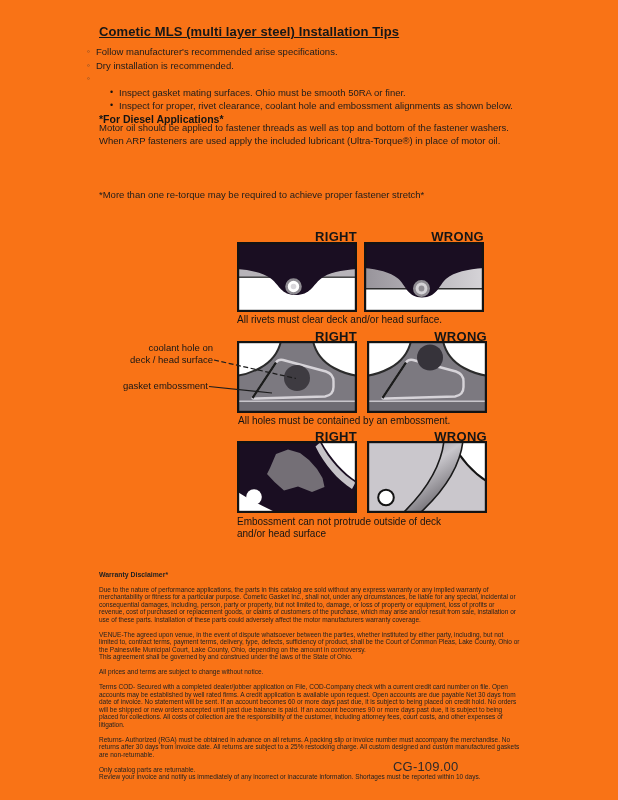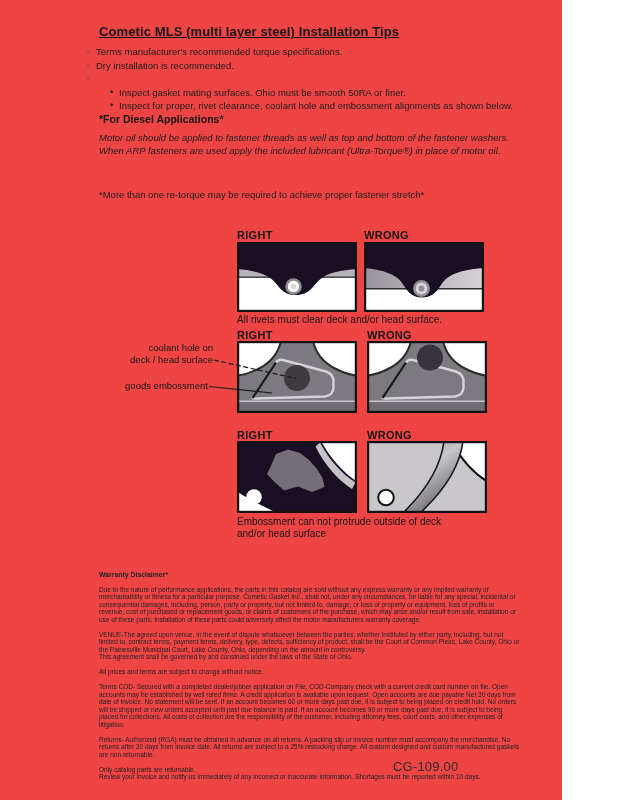--- a/index.html
+++ b/index.html
@@ -1,35 +1,35 @@
 <!DOCTYPE html>
 <html><head>
 <meta charset="utf-8">
 <style>
   html,body{margin:0;padding:0;background:#ffffff;}
   .page{
-    position:relative;width:562px;height:800px;background:#ef4444;
+    position:relative;width:618px;height:800px;background:#f97316;
     font-family:"Liberation Sans", sans-serif;color:#1f1f1f;overflow:hidden;
   }
   .abs{position:absolute;}
   .doc-title{
     left:99px;top:24px;font-size:13px;font-weight:bold;color:#161616;
     text-decoration:underline;letter-spacing:.1px;white-space:nowrap;
   }
   .tips{left:87px;top:45px;font-size:9.5px;line-height:13.5px;color:#1c1c1c;width:440px;}
   .tip-row{display:flex;}
   .tip-marker{width:9px;flex:0 0 9px;font-size:8px;line-height:13.5px;color:#3a3a3a;}
   .sub{margin-left:23px;}
   .sub .tip-marker{font-size:9px;color:#111;}
   .diesel-heading{left:99px;top:113px;font-size:10.5px;font-weight:bold;color:#141414;white-space:nowrap;}
   .body-para{left:99px;width:428px;font-size:9.5px;line-height:13.3px;color:#1c1c1c;}
-  .p1{top:131px;font-style:italic;}
+  .p1{top:121px;}
   .p2{top:164px;}
   .note{top:188px;white-space:nowrap;}
-  .rw-label{font-size:11px;font-weight:bold;color:#161616;text-align:left;width:120px;letter-spacing:.3px;}
+  .rw-label{font-size:13px;font-weight:bold;color:#161616;text-align:right;width:120px;letter-spacing:.3px;}
   .panel{width:120px;height:72px;display:block;}
   .panel70{width:120px;height:70px;display:block;}
   .fig-caption{font-size:10px;color:#141414;line-height:12px;}
   .callout{font-size:9.5px;line-height:11.5px;color:#161616;text-align:right;}
   .warranty{left:99px;top:571px;width:421px;font-size:6.5px;line-height:7.5px;color:#222;}
   .warranty h4{margin:0 0 7px 0;font-size:6.9px;}
   .warranty p{margin:0 0 7.5px 0;}
   .warranty p.tight{margin-bottom:0;}
   .doc-number{left:393px;top:759px;font-size:13px;color:#2e2a2a;letter-spacing:.2px;}
   svg{display:block;}
@@ -37,21 +37,21 @@
 </head>
 <body>
 
 <div class="page">
 
   <div class="abs doc-title">Cometic MLS (multi layer steel) Installation Tips</div>
 
   <div class="abs tips">
     <div class="tip-row">
       <span class="tip-marker">◦</span>
-      <span>Terms manufacturer's recommended torque specifications.</span>
+      <span>Follow manufacturer's recommended arise specifications.</span>
     </div>
     <div class="tip-row">
       <span class="tip-marker">◦</span>
       <span>Dry installation is recommended.</span>
     </div>
     <div class="tip-row">
       <span class="tip-marker">◦</span>
     </div>
     <div class="sub">
       <div class="tip-row">
@@ -100,21 +100,21 @@
 
   <div class="abs fig-caption" style="left:237px;top:314px;">All rivets must clear deck and/or head surface.</div>
 
   <div class="abs rw-label" style="left:237px;top:329px;">RIGHT</div>
   <div class="abs rw-label" style="left:367px;top:329px;">WRONG</div>
 
   <div class="abs callout" style="left:110px;top:342px;width:103px;">
     <span>coolant hole on</span><br>
     <span>deck / head surface</span>
   </div>
-  <div class="abs callout" style="left:110px;top:380px;width:98px;">goods embossment</div>
+  <div class="abs callout" style="left:110px;top:380px;width:98px;">gasket embossment</div>
 
   <svg class="abs panel" style="left:237px;top:341px;" viewBox="0 0 120 72">
     <rect width="120" height="72" fill="#ffffff"></rect>
     <path d="M44,0 H76 C78.5,11 86,21 97,27 C104.5,31 113,33.8 120,34.8 V72 H0 V34.8 C7,33.8 15.5,31 23,27 C34,21 41.5,11 44,0 Z" fill="#7c7980"></path>
     <path d="M76,0 C78.5,11 86,21 97,27 C104.5,31 113,33.8 120,34.8" stroke="#2b2b2b" stroke-width="2" fill="none"></path>
     <path d="M44,0 C41.5,11 34,21 23,27 C15.5,31 7,33.8 0,34.8" stroke="#2b2b2b" stroke-width="2" fill="none"></path>
     <rect y="59.5" width="120" height="1.6" fill="#c9c6cb"></rect>
     <rect y="61.1" width="120" height="10.9" fill="#6f6c73"></rect>
     <path d="M15.5,57 L39,21.5 Q41.5,18 46,19 L89,30.5 Q96.5,33 96.5,40.5 L96.5,46 Q96.5,54 88,55.5 L20,57.5 Q15.5,57.8 15.5,57 Z" fill="none" stroke="#d6d3d8" stroke-width="2.4"></path>
     <path d="M15.5,57 L39,21.5" stroke="#1c1c1c" stroke-width="2.4" fill="none"></path>
@@ -133,20 +133,21 @@
     <path d="M15.5,57 L39,21.5" stroke="#1c1c1c" stroke-width="2.4" fill="none"></path>
     <circle cx="63" cy="16.5" r="13" fill="#36333a"></circle>
     <rect x="1.1" y="1.1" width="117.8" height="69.8" fill="none" stroke="#131313" stroke-width="2.2"></rect>
   </svg>
 
   <svg class="abs" style="left:110px;top:340px;pointer-events:none;" width="280" height="80" viewBox="0 0 280 80">
     <line x1="104" y1="20" x2="186" y2="38.5" stroke="#1c1c1c" stroke-width="1.2" stroke-dasharray="5,2.5"></line>
     <line x1="99" y1="46.5" x2="162" y2="53" stroke="#1c1c1c" stroke-width="1.2"></line>
   </svg>
 
+  <div class="abs fig-caption" style="left:238px;top:415px;">All holes must be contained by an embossment.</div>
 
   <div class="abs rw-label" style="left:237px;top:429px;">RIGHT</div>
   <div class="abs rw-label" style="left:367px;top:429px;">WRONG</div>
 
   <svg class="abs panel" style="left:237px;top:441px;" viewBox="0 0 120 72">
     <rect width="120" height="72" fill="#ffffff"></rect>
     <path d="M0,0 H84 C94,18.5 107.5,32.5 120,40.5 V72 H40 C24.5,64.5 9,56.5 0,50.5 Z" fill="#1a0e22"></path>
     <polygon points="33,27 39,13 51,8.5 63,12 72,19 80,28 85.5,37 87.5,46 75,51 61,45.5 47,49.5 37.5,41 30,33" fill="#746f76"></polygon>
     <path d="M83,1.5 C92.5,19.5 105,33 118.5,41.5 L115,48 C100.5,38.5 88,24.5 78.5,5.5 Z" fill="#c6c3c8"></path>
     <circle cx="17" cy="56" r="7.8" fill="#ffffff"></circle>

